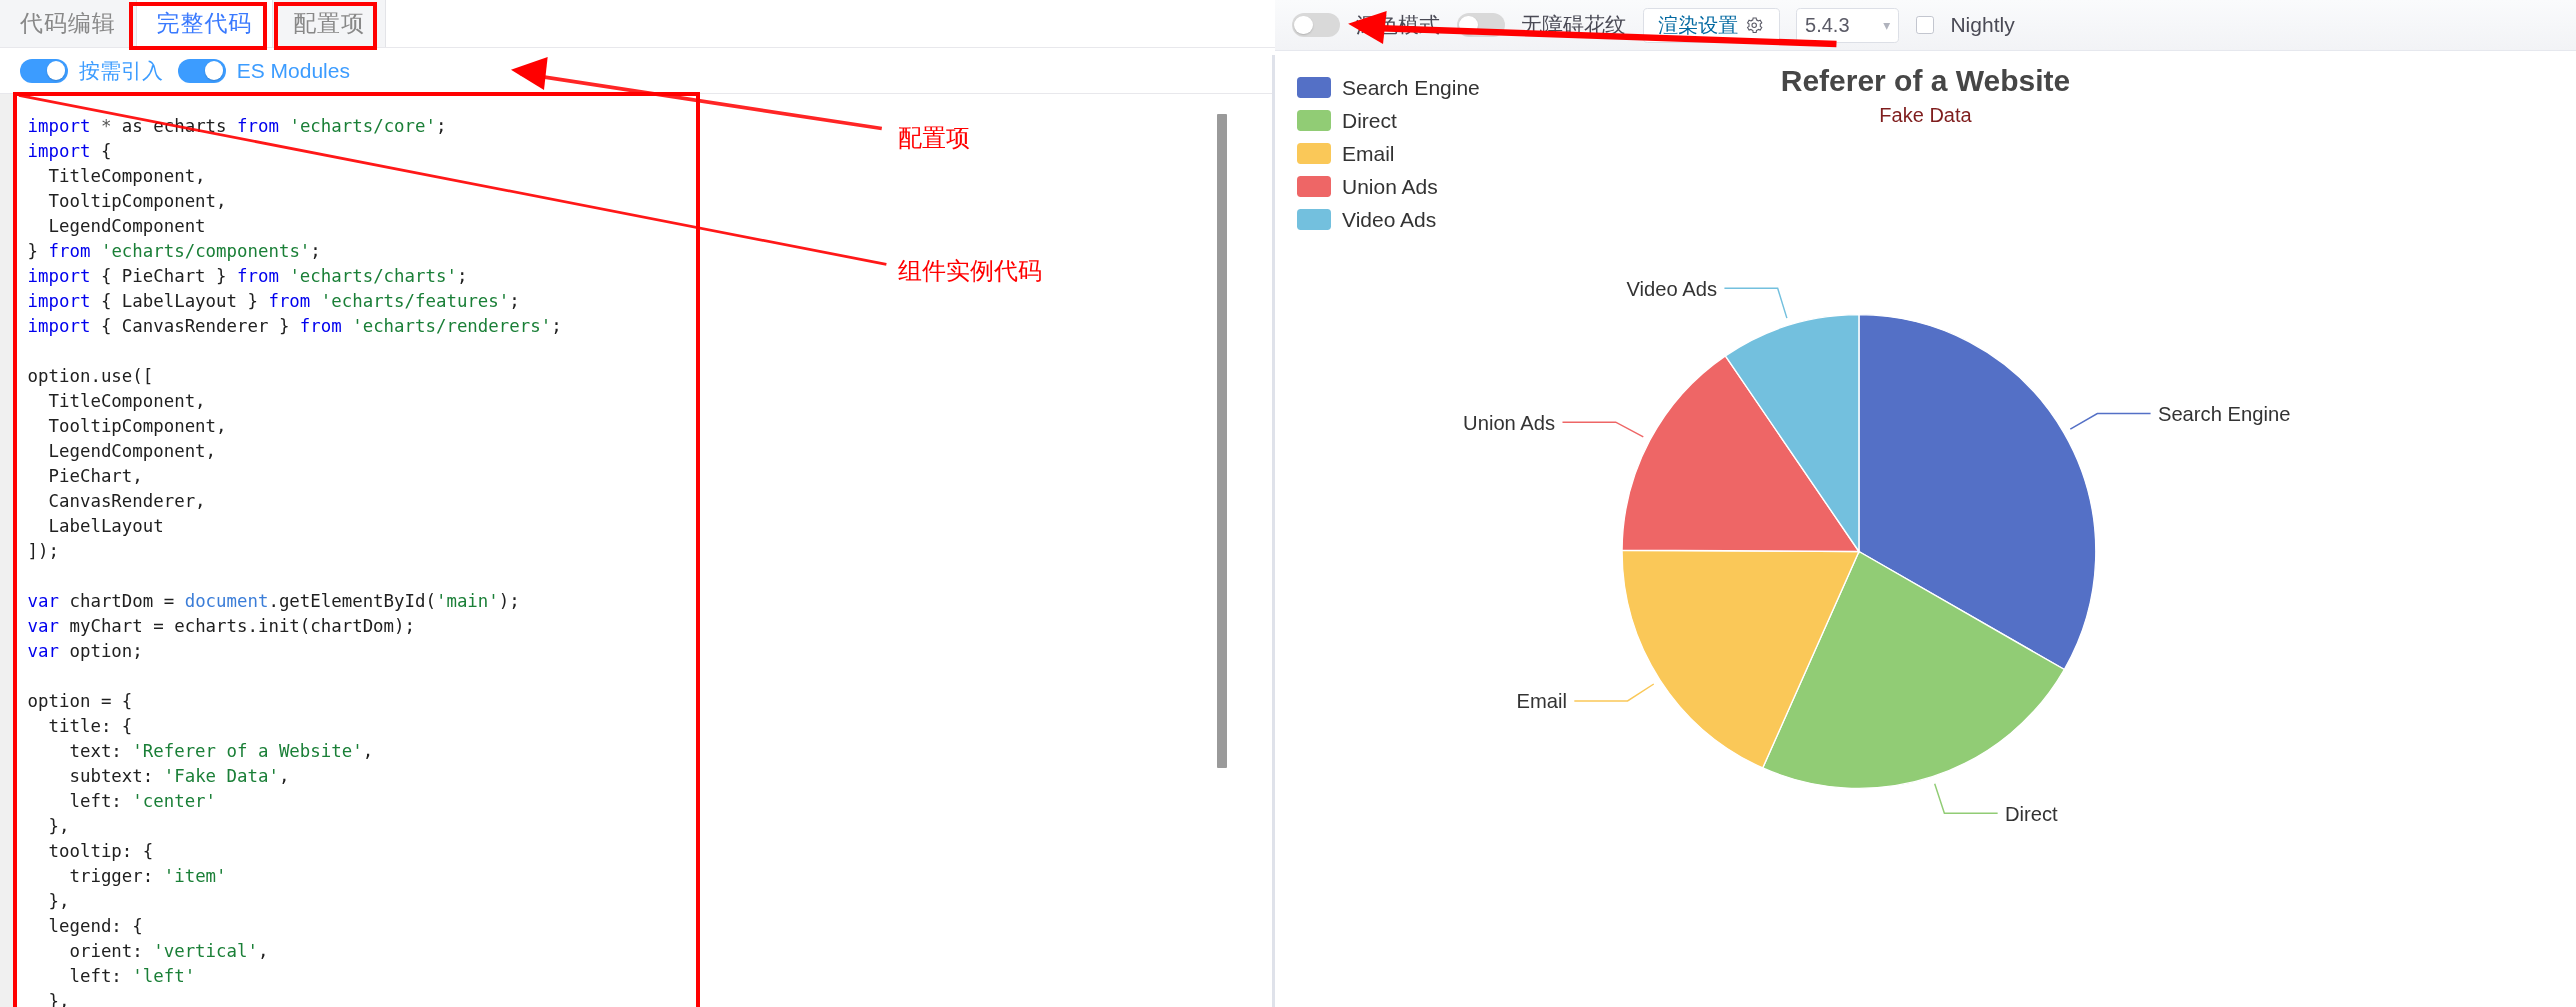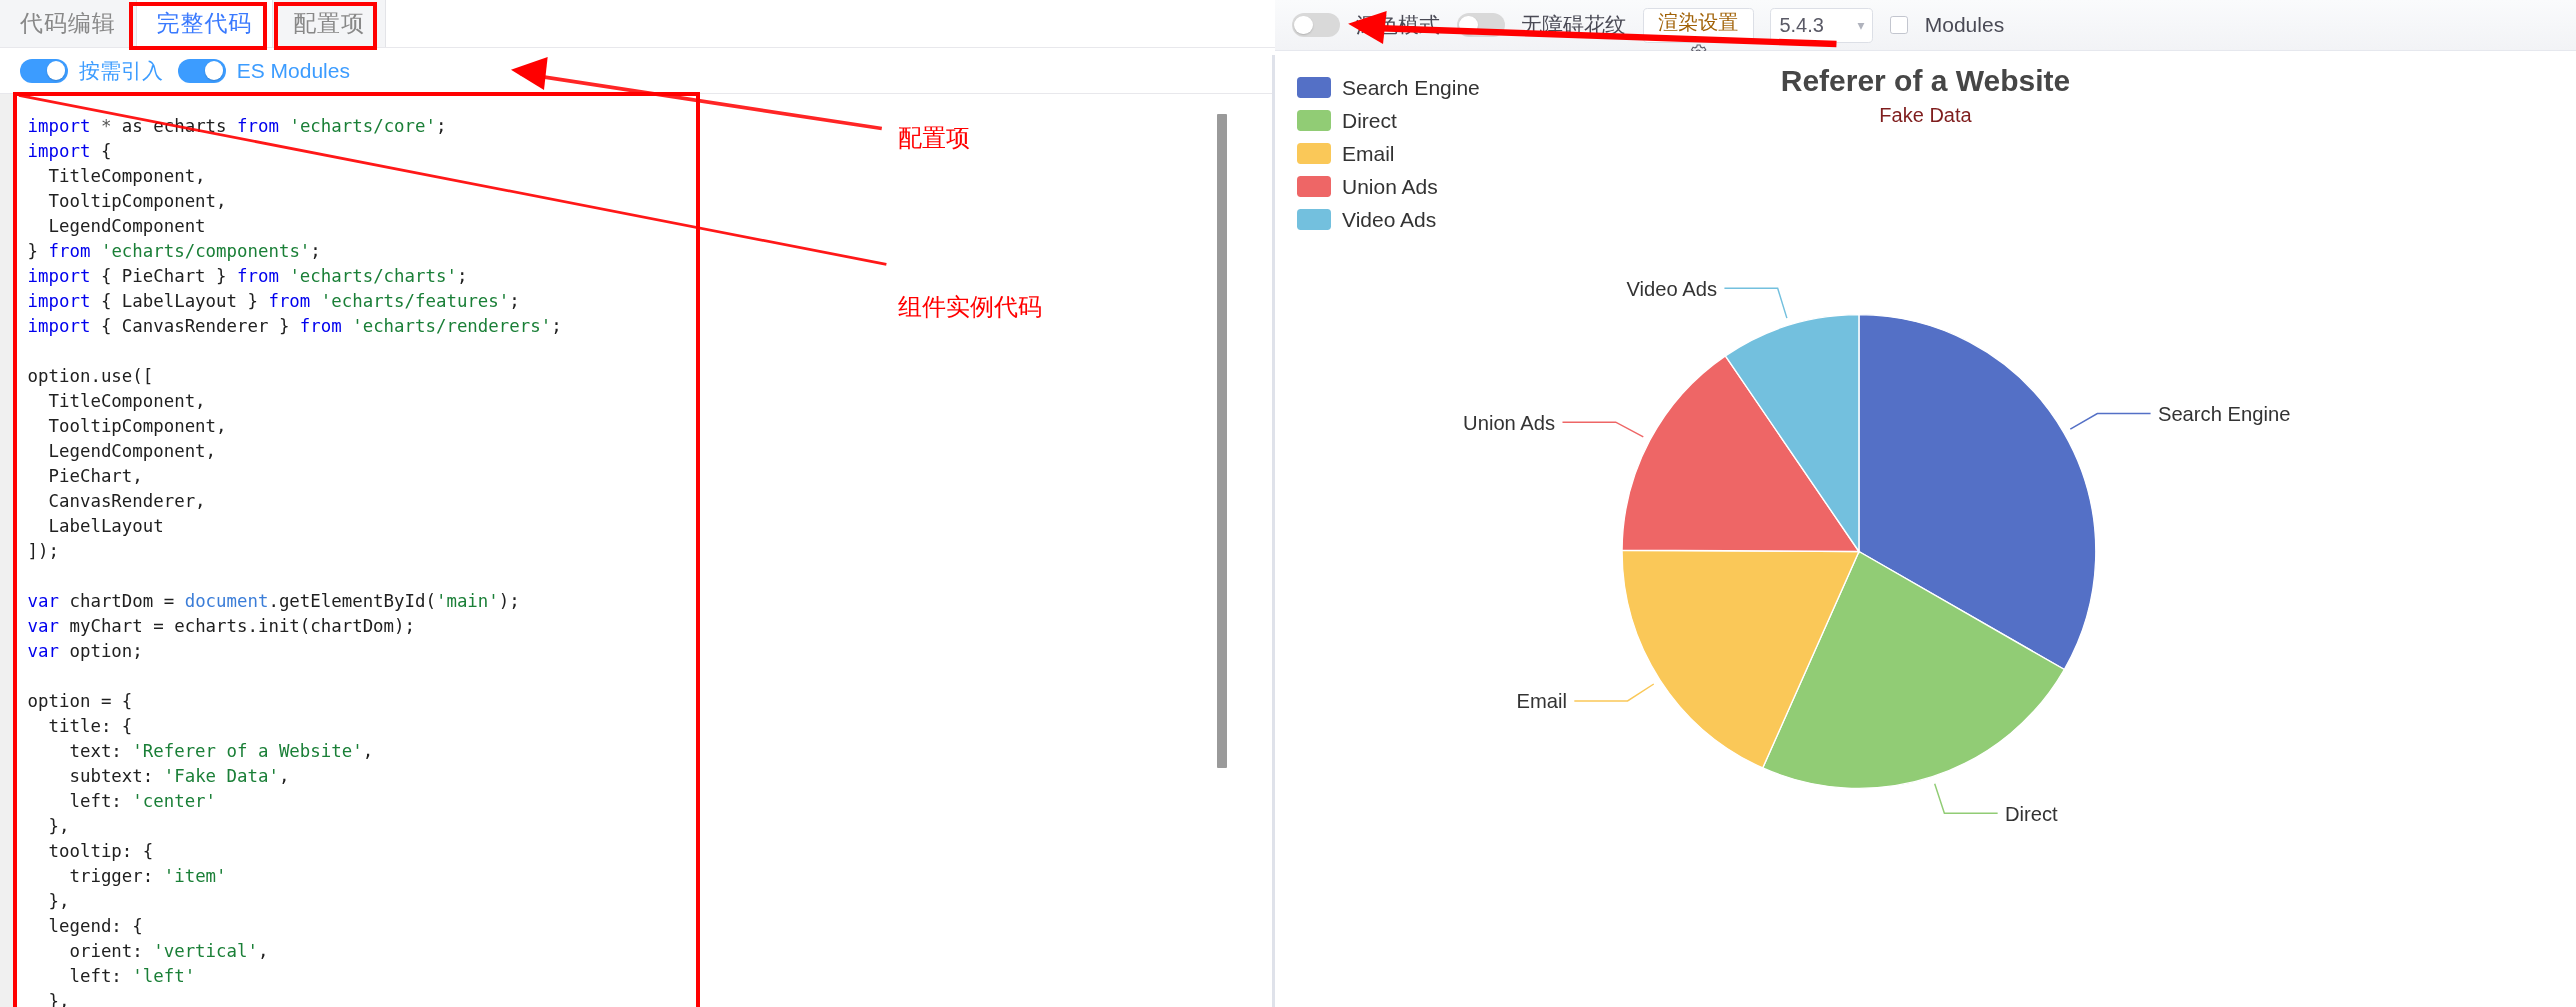--- a/index.html
+++ b/index.html
@@ -151,27 +151,26 @@
   .tb-label {
     font-size: 21px;
     color: #4a4a55;
     white-space: nowrap;
   }
   .tb-btn {
     display: flex; align-items: center; gap: 7.3px;
     height: 35px;
     padding: 0 14.7px;
     font-size: 20px;
-    color: #a16207;
+    color: #0369a1;
     background: #ffffff;
     border: 0.9px solid #dcdfe6;
     border-radius: 4.6px;
     cursor: pointer;
     white-space: nowrap;
-    flex-direction: column;
   }
   .tb-select {
     display: flex; align-items: center; justify-content: space-between;
     gap: 16.5px;
     height: 35px; min-width: 103px;
     padding: 0 8px;
     font-size: 20px;
     color: #5a5a66;
     background: #ffffff;
     border: 0.9px solid #dcdfe6;
@@ -352,21 +351,21 @@
           <path d="M20 12c0-.5-.05-1-.14-1.47l2.02-1.5-2-3.46-2.36.95a7.9 7.9 0 0 0-2.54-1.47L14.6 2.5h-4l-.38 2.55a7.9 7.9 0 0 0-2.54 1.47l-2.36-.95-2 3.46 2.02 1.5A8.4 8.4 0 0 0 5.2 12c0 .5.05 1 .14 1.47l-2.02 1.5 2 3.46 2.36-.95a7.9 7.9 0 0 0 2.54 1.47l.38 2.55h4l.38-2.55a7.9 7.9 0 0 0 2.54-1.47l2.36.95 2-3.46-2.02-1.5c.09-.47.14-.97.14-1.47z" fill="none" stroke="#5a5a66" stroke-width="1.4"></path>
         </svg>
       </div>
 
       <div class="tb-select">
         <span>5.4.3</span>
         <span class="caret">▾</span>
       </div>
 
       <div class="cbox"></div>
-      <span class="tb-label">Modules</span>
+      <span class="tb-label">Nightly</span>
     </div>
 
     <div id="chart-wrap">
       <div id="chart-title">Referer of a Website</div>
       <div id="chart-subtitle">Fake Data</div>
       <div id="chart-legend">
           <div class="legend-row">
             <div class="legend-swatch" style="background: rgb(84, 112, 198);"></div>
             <span class="legend-text">Search Engine</span>
           </div>
@@ -406,21 +405,21 @@
         </svg>
     </div>
   </div>
 
   <div id="annot-layer">
     <div class="annot-box" style="left:129px; top:1.8px; width:138px; height:48px;"></div>
     <div class="annot-box" style="left:274px; top:1.8px; width:103px; height:48px;"></div>
     <div class="annot-box" style="left:13px; top:92px; width:687px; height:928px;"></div>
 
     <span class="annot-text" style="left:898px; top:122px;">配置项</span>
-    <span class="annot-text" style="left:898px; top:255px;margin-top:36px;">组件实例代码</span>
+    <span class="annot-text" style="left:898px; top:255px;">组件实例代码</span>
 
     <svg width="2576" height="1007" style="position:absolute;left:0;top:0;" viewBox="0 0 2805 1097">
 
       <g>
         <line x1="2000" y1="48" x2="1480" y2="30" stroke="#ff0000" stroke-width="7"></line>
         <polygon points="1468,26 1510,12 1506,48" fill="#ff0000"></polygon>
       </g>
 
       <g>
         <line x1="960" y1="140" x2="566" y2="80" stroke="#ff0000" stroke-width="4" opacity="0.85"></line>

